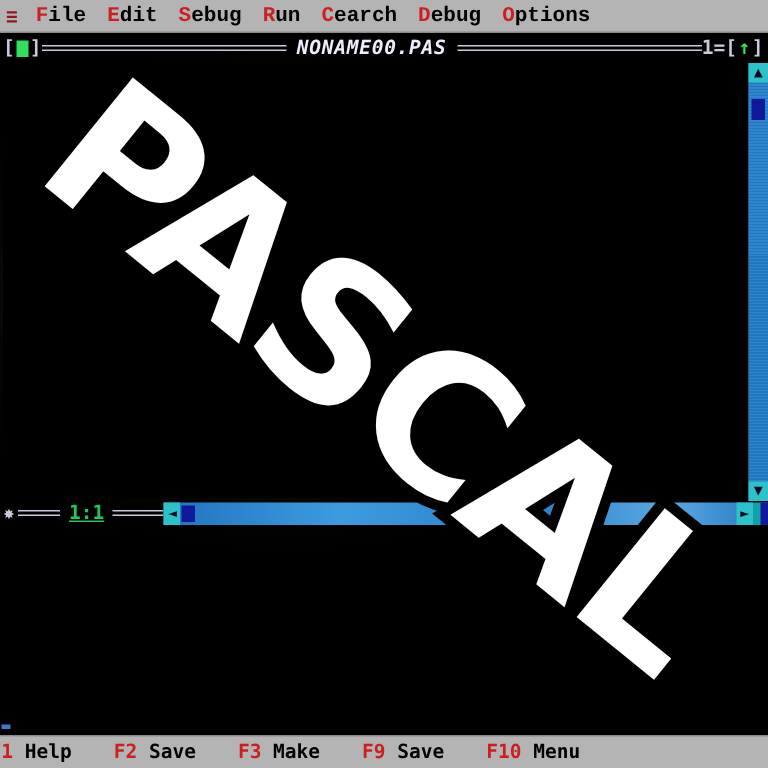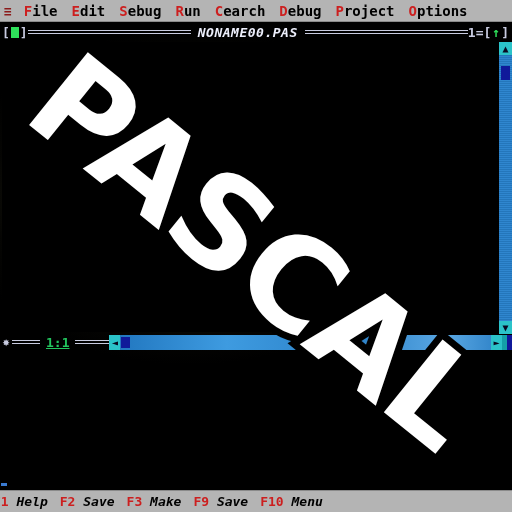--- a/index.html
+++ b/index.html
@@ -20,21 +20,21 @@
     display:flex;align-items:center;
     font-size:14px;font-weight:bold;color:#000;
     letter-spacing:0px;
     z-index:40;
     box-shadow:inset 0 -1px 0 #8a8a8a;
   }
   #menubar .hamb{
     padding:0 5px 0 4px;color:#8b1a1a;font-size:13px;line-height:1;
   }
   #menubar .mi{
-    padding:0 7px;white-space:pre;cursor:default;
+    padding:0 7px;white-space:pre;cursor:default;font-family:Liberation Mono, monospace;
   }
   #menubar .mi .hk{color:#cc1f1f;}
   #menubar .spacer{flex:0 0 20px;}
 
   
   #desktop{
     position:absolute;left:0;top:22px;width:512px;height:468px;
     background:#000;overflow:hidden;
   }
   
@@ -182,24 +182,24 @@
 
   
   #statusbar{
     position:absolute;left:0;bottom:0;width:512px;height:22px;
     background:#b4b4b4;
     display:flex;align-items:center;
     font-size:13px;font-weight:bold;color:#000;white-space:pre;
     z-index:40;
     box-shadow:inset 0 1px 0 #8a8a8a;
   }
-  #statusbar .si{padding:0 6px 0 0;margin-left:6px;}
+  #statusbar .si{padding:0 6px 0 0;margin-left:22px;}
   #statusbar .si:first-child{margin-left:-7px;}
   #statusbar .key{color:#cc1f1f;}
-  #statusbar .lbl{color:#000;font-style:italic;}
+  #statusbar .lbl{color:#000;}
   #blackstrip{
     position:absolute;left:0;bottom:22px;width:512px;height:10px;
     background:#000;z-index:39;
   }
   #botcursor{
     position:absolute;left:1px;bottom:26px;width:6px;height:3px;background:#3a7ad0;z-index:41;
   }
 </style>
 </head>
 <body>
@@ -214,21 +214,20 @@
     <span class="mi"><span class="hk">E</span><span>dit</span></span>
 
     <span class="mi"><span class="hk">S</span><span>ebug</span></span>
 
     <span class="mi"><span class="hk">R</span><span>un</span></span>
 
     <span class="mi"><span class="hk">C</span><span>earch</span></span>
 
     <span class="mi"><span class="hk">D</span><span>ebug</span></span>
 
-    <span class="mi"><span class="hk">P</span><span>roject</span></span>
 
     <span class="mi"><span class="hk">O</span><span>ptions</span></span>
 
     <span class="spacer"></span>
 
     <span class="mi"></span>
 
   </div>
 
   <div id="desktop">

